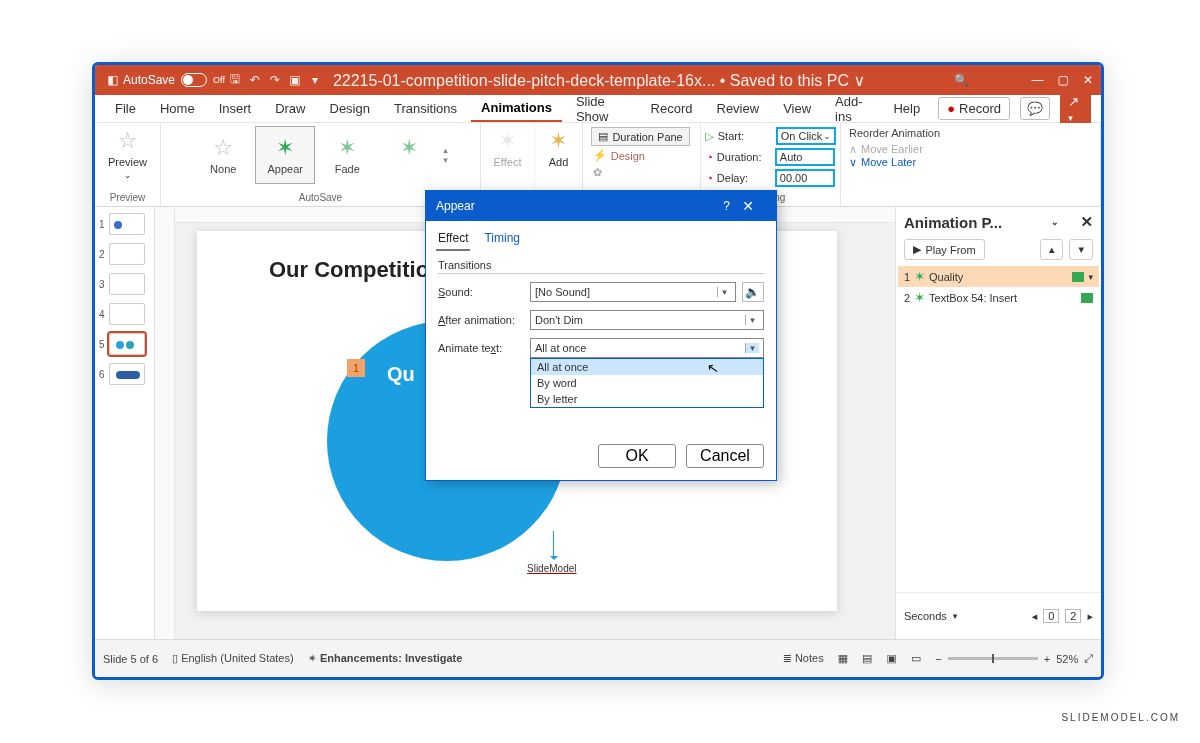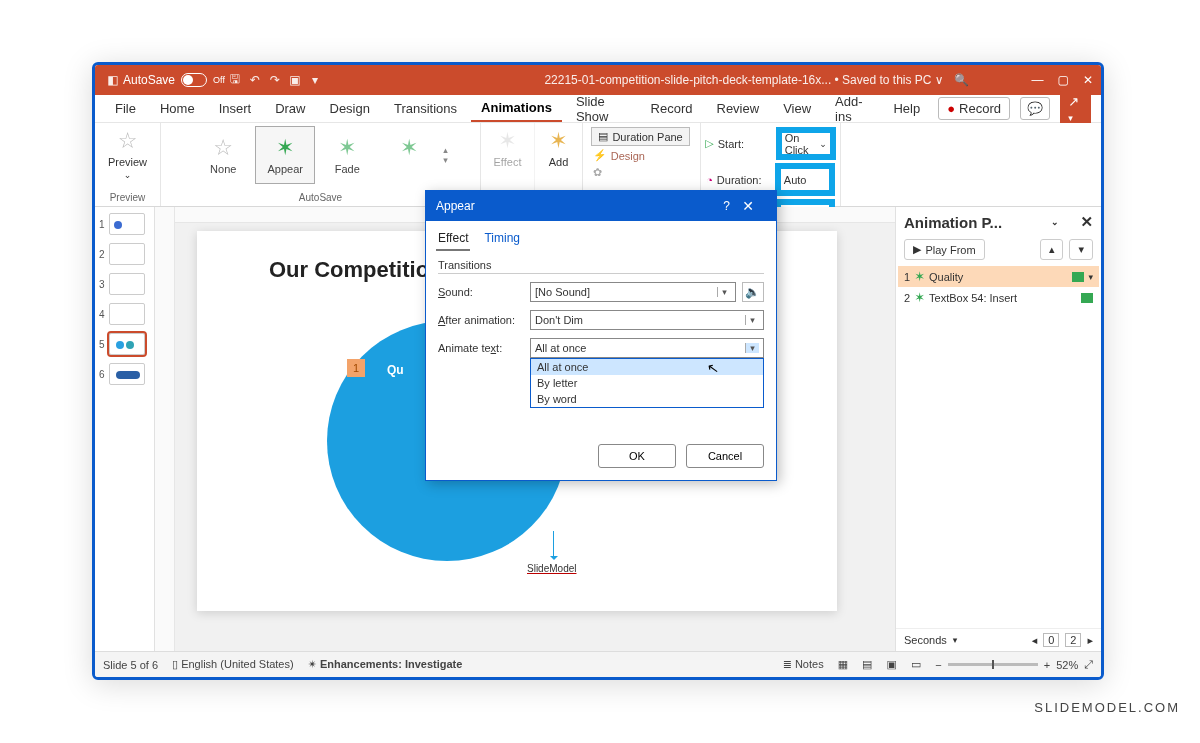--- a/index.html
+++ b/index.html
@@ -1,25 +1,25 @@
 <!DOCTYPE html>
 <html><head>
 <meta charset="utf-8">
 <style>
   * { box-sizing: border-box; margin: 0; padding: 0; font-family: "Segoe UI", Arial, sans-serif; }
   body { background: #fff; width: 1200px; height: 743px; position: relative; font-size: 12px; color: #333; }
   .frame { position: absolute; top: 62px; left: 92px; width: 1012px; height: 618px; border: 3px solid #0a5bcc; border-radius: 6px; overflow: hidden; box-shadow: 0 4px 30px rgba(0,0,0,0.15); display:flex; flex-direction:column; }
-  .watermark { position:absolute; bottom:28px; right:20px; color:#444; font-size:13px; letter-spacing:2px; }
+  .watermark { position:absolute; bottom:20px; right:20px; color:#444; font-size:10px; letter-spacing:2px; }
   
   .titlebar { height: 30px; background: #cb4b2c; display:flex; align-items:center; color:#fff; font-size:12px; padding:0 8px; }
   .titlebar .autosave { display:flex; align-items:center; gap:6px; }
   .switch { width:26px; height:14px; border:1px solid #fff; border-radius:7px; position:relative;}
   .switch::after { content:""; position:absolute; left:1px; top:1px; width:10px; height:10px; background:#fff; border-radius:50%; }
   .titlebar .ico { width:20px; display:inline-flex; justify-content:center; opacity:.9; }
-  .titlebar .title { flex:1; text-align:right; opacity:.9; font-size:12px; white-space:nowrap; overflow:hidden; text-overflow:ellipsis; padding:0 8px;}
+  .titlebar .title { flex:1; text-align:left; opacity:.9; font-size:16px; white-space:nowrap; overflow:hidden; text-overflow:ellipsis; padding:0 8px;}
   .winbtns { display:flex; gap:14px; }
   
   .menurow { height: 28px; background:#fff; border-bottom:1px solid #e6e6e6; display:flex; align-items:center; padding: 0 10px; gap:4px; font-size:13px; }
   .menurow .tab { padding: 5px 10px; cursor:pointer; }
   .menurow .tab.active { border-bottom:2px solid #cb4b2c; color:#000; font-weight:600; }
   .menurow .spacer { flex:1; }
   .recbtn { border:1px solid #bbb; border-radius:3px; padding:3px 8px; display:flex; align-items:center; gap:4px; }
   .sqbtn { border:1px solid #bbb; border-radius:3px; padding:3px 6px; margin-left:6px; }
   .sharebtn { background:#cb4b2c; color:#fff; border-radius:3px; padding:3px 8px; margin-left:6px; }
   
@@ -27,56 +27,56 @@
   .rgroup { border-right:1px solid #e6e6e6; padding:3px 8px 1px; display:flex; flex-direction:column; align-items:center; justify-content:flex-start;}
   .rgroup .label { font-size:10px; color:#666; margin-top:auto; padding:2px 0;}
   .bigbtn { display:flex; flex-direction:column; align-items:center; gap:2px; padding:2px 6px; cursor:pointer; }
   .gallery { display:flex; gap:2px; }
   .galitem { width:60px; height:58px; border:1px solid transparent; display:flex; flex-direction:column; align-items:center; justify-content:center; gap:2px; font-size:11px; color:#444; }
   .galitem.sel { border:1px solid #aaa; background:#f6f6f6;}
   .star { font-size:22px; }
   .timing { padding:4px 8px; font-size:11px; display:flex; flex-direction:column; gap:3px;}
   .timing-row { display:flex; align-items:center; gap:4px; }
   .timing-row .lbl { width:54px; }
-  .spin { border:6px solid #0ea5e9; height:33px; padding:0 3px; display:flex; align-items:center; font-size:11px; background:#fff; }
+  .spin { border:2px solid #0ea5e9; height:18px; padding:0 3px; display:flex; align-items:center; font-size:11px; background:#fff; }
   
   .workspace { flex:1; display:flex; min-height:0; }
   .thumbs { width:60px; background:#fff; border-right:1px solid #e1e1e1; padding:6px 4px; display:flex; flex-direction:column; gap:8px; }
   .thumb { display:flex; align-items:center; gap:4px; font-size:10px; color:#555; }
   .tbox { width:36px; height:22px; border:1px solid #ccc; background:#fff; border-radius:2px; position:relative;}
   .tbox.sel { outline:2px solid #cb4b2c; }
   .tbox .dot { position:absolute; width:8px; height:8px; border-radius:50%; background:#2aa0e0; top:7px; }
   .stage-wrap { flex:1; display:flex; }
   .rulerV { width:20px; background:#fafafa; border-right:1px solid #e6e6e6; }
   .stage-col { flex:1; display:flex; flex-direction:column; }
   .rulerH { height:16px; background:#fafafa; border-bottom:1px solid #e6e6e6; }
   .canvas { flex:1; background:#f1f1f1; position:relative; overflow:hidden;}
   .slide { position:absolute; top:8px; left:22px; width:640px; height:380px; background:#fff; box-shadow:0 2px 10px rgba(0,0,0,.15);}
   .slide h2 { position:absolute; top:26px; left:72px; font-size:22px; font-weight:600; color:#222;}
   .circle { position:absolute; width:240px; height:240px; border-radius:50%;}
   .cblue { background:#1c9fe0; top:90px; left:130px; }
   .tag { position:absolute; top:128px; left:150px; width:18px; height:18px; background:#f3a36a; color:#a14800; font-size:11px; display:flex; align-items:center; justify-content:center;}
-  .qtxt { position:absolute; top:132px; left:190px; color:#fff; font-size:12px; font-weight:600;}
+  .qtxt { position:absolute; top:132px; left:190px; color:#fff; font-size:20px; font-weight:600;}
   .arrow-down { position:absolute; left:356px; top:300px; width:1px; height:28px; background:#1c9fe0;}
   .arrow-down::after { content:""; position:absolute; bottom:-5px; left:-3px; border:4px solid transparent; border-top-color:#1c9fe0;}
   .slidemodel { position:absolute; left:330px; top:332px; font-size:10px; color:#333; text-decoration:underline; text-decoration-color:#b00;}
   
   .animpane { width:206px; background:#fff; border-left:1px solid #e1e1e1; display:flex; flex-direction:column;}
   .ap-head { display:flex; align-items:center; padding:6px 8px; font-size:15px; font-weight:600; color:#333; gap:22px;}
   .ap-head .sp { flex:1;}
   .ap-btnrow { display:flex; gap:6px; padding:2px 8px 6px;}
   .pillbtn { border:1px solid #ccc; border-radius:3px; padding:3px 8px; font-size:11px; display:flex; align-items:center; gap:4px; }
   .ap-list { flex:1; padding:0 2px;}
   .ap-item { display:flex; align-items:center; gap:4px; font-size:11px; padding:3px 6px;}
   .ap-item.sel { background:#fdd9b8;}
   .ap-star { color:#35a853; font-size:13px;}
   .ap-bar { width:12px; height:10px; background:#35a853;}
-  .ap-footer { border-top:1px solid #eee; padding:4px 8px; font-size:11px; display:flex; align-items:center; gap:6px;}
-  
-  .status { height:26px; background:#f4f4f4; border-top:1px solid #ddd; display:flex; align-items:center; font-size:11px; color:#444; padding:0 8px; gap:14px;}
+  .ap-footer { border-top:1px solid #eee; padding:16px 8px; font-size:11px; display:flex; align-items:center; gap:6px;}
+  
+  .status { height:38px; background:#f4f4f4; border-top:1px solid #ddd; display:flex; align-items:center; font-size:11px; color:#444; padding:0 8px; gap:14px;}
   .status .sp { flex:1; }
   .zoom { display:flex; align-items:center; gap:6px;}
   .zoomtrack { width:90px; height:3px; background:#bbb; position:relative;}
   .zoomtrack::after { content:""; position:absolute; left:44px; top:-3px; width:2px; height:9px; background:#555;}
   
   .dialog { position:absolute; top:190px; left:425px; width:352px; background:#fff; border:1px solid #0a5bcc; box-shadow:3px 3px 12px rgba(0,0,0,.25); z-index:50; font-size:12px; }
   .dlg-title { height:30px; background:#0a5bcc; color:#fff; display:flex; align-items:center; padding:0 10px;}
   .dlg-title .sp { flex:1;}
   .dlg-title .x { width:36px; text-align:center; font-size:14px;}
   .dlg-tabs { display:flex; gap:12px; padding:6px 10px 0;}
@@ -88,21 +88,21 @@
   .frow .fl { width:92px; font-size:11px;}
   .frow .fl u { text-decoration:underline;}
   .combo { flex:1; height:20px; border:1px solid #888; display:flex; align-items:center; padding:0 4px; font-size:11px; background:#fff; position:relative;}
   .combo .cv { flex:1;}
   .combo .dd { width:14px; text-align:center; border-left:1px solid #aaa; color:#555; font-size:9px;}
   .soundbtn { width:22px; height:20px; border:1px solid #bbb; margin-left:6px; display:flex; align-items:center; justify-content:center; color:#888;}
   .dropdown { position:absolute; top:19px; left:-1px; right:-1px; border:1px solid #0a5bcc; background:#fff; z-index:2;}
   .dropdown .opt { padding:2px 6px; font-size:11px;}
   .dropdown .opt.h { background:#cde6ff;}
   .dlg-btns { display:flex; justify-content:flex-end; gap:10px; padding:74px 12px 12px;}
-  .dlg-btns button { width:78px; height:24px; border:1px solid #888; background:#fff; border-radius:3px; font-size:11px;}
+  .dlg-btns button { width:78px; height:24px; border:1px solid #888; background:#fff; border-radius:3px; font-size:16px;}
   .cursor { position:absolute; top:360px; left:707px; font-size:14px; z-index:60; color:#000; transform:rotate(-10deg);}
   .chev { font-size:9px; }
 </style>
 </head>
 <body>
 
 <div class="frame">
 
   <div class="titlebar">
     <span class="ico">◧</span>
@@ -216,20 +216,25 @@
       </div>
       <div class="timing-row">
         <span style="color:#c07">◔</span>
           <span class="lbl">Delay:</span>
         <span class="spin" style="width:60px">
             <span>00.00</span>
           </span>
       </div>
       <div class="label">Timing</div>
     </div>
+    <div class="rgroup" style="flex:1;align-items:flex-start;padding-top:4px">
+      <div style="font-size:11px;color:#444;margin-bottom:4px">Reorder Animation</div>
+      <div style="font-size:11px;color:#aaa;display:flex;gap:4px">∧ <span>Move Earlier</span></div>
+      <div style="font-size:11px;color:#0a5bcc;display:flex;gap:4px">∨ <span>Move Later</span></div>
+    </div>
   </div>
 
   <div class="workspace">
     <div class="thumbs">
       <div class="thumb">
           <span>1</span>
           <div class="tbox">
             <span class="dot" style="left:4px;background:#3b6bd1"></span>
           </div>
         </div>
@@ -365,22 +370,22 @@
           <span class="dd">▾</span>
         </div>
     </div>
     <div class="frow">
       <span class="fl">Animate te<u>x</u>t:</span>
       <div class="combo">
         <span class="cv">All at once</span>
           <span class="dd" style="background:#cde6ff">▾</span>
         <div class="dropdown">
           <div class="opt h">All at once</div>
+          <div class="opt">By word</div>
           <div class="opt">By letter</div>
-          <div class="opt">By word</div>
         </div>
       </div>
     </div>
   </div>
   <div class="dlg-btns">
     <button>OK</button>
     <button>Cancel</button>
   </div>
 </div>
 

